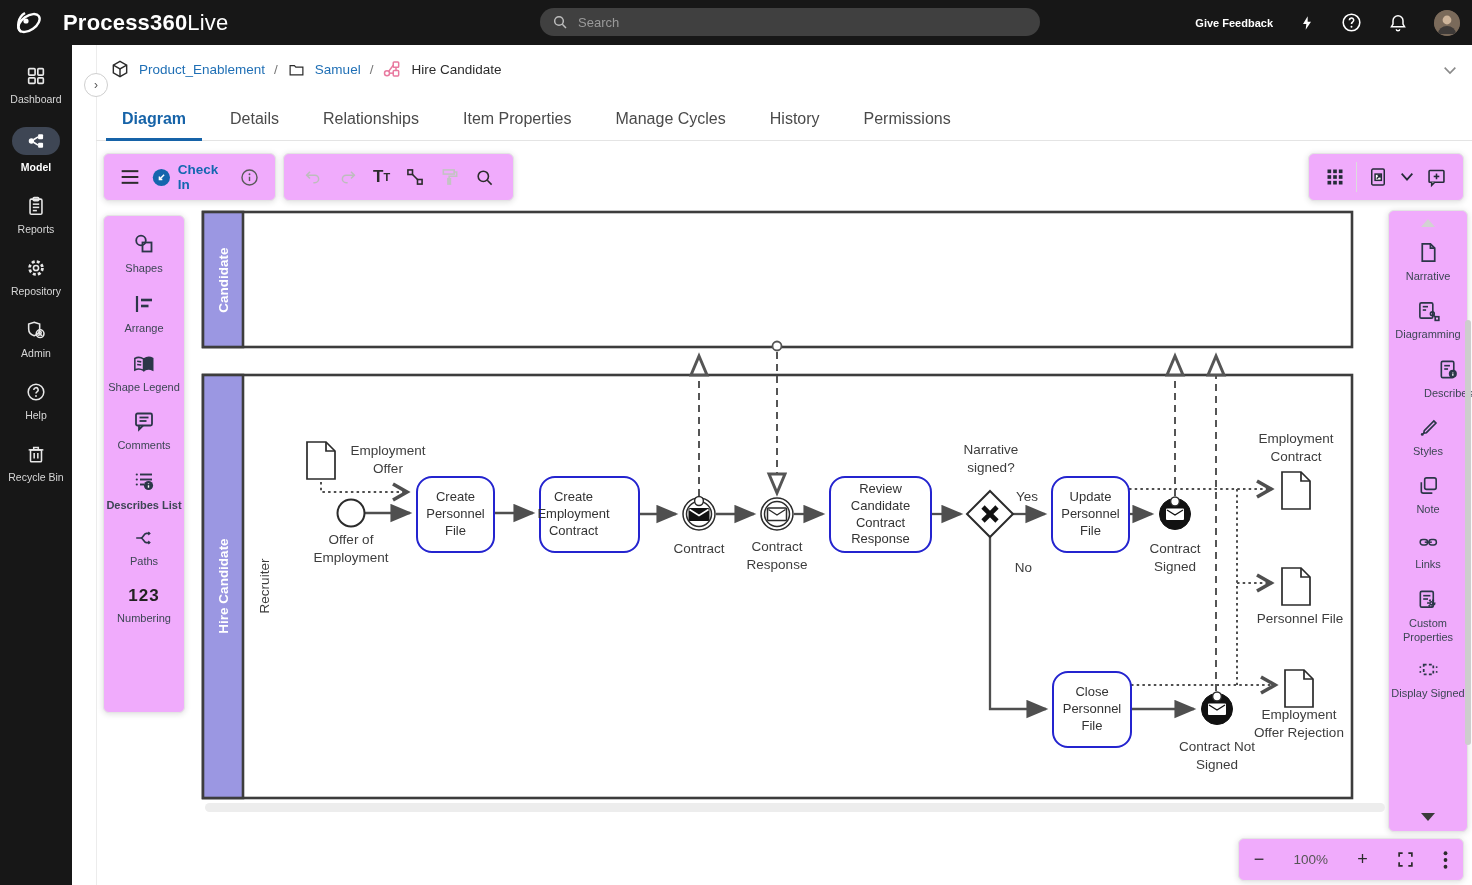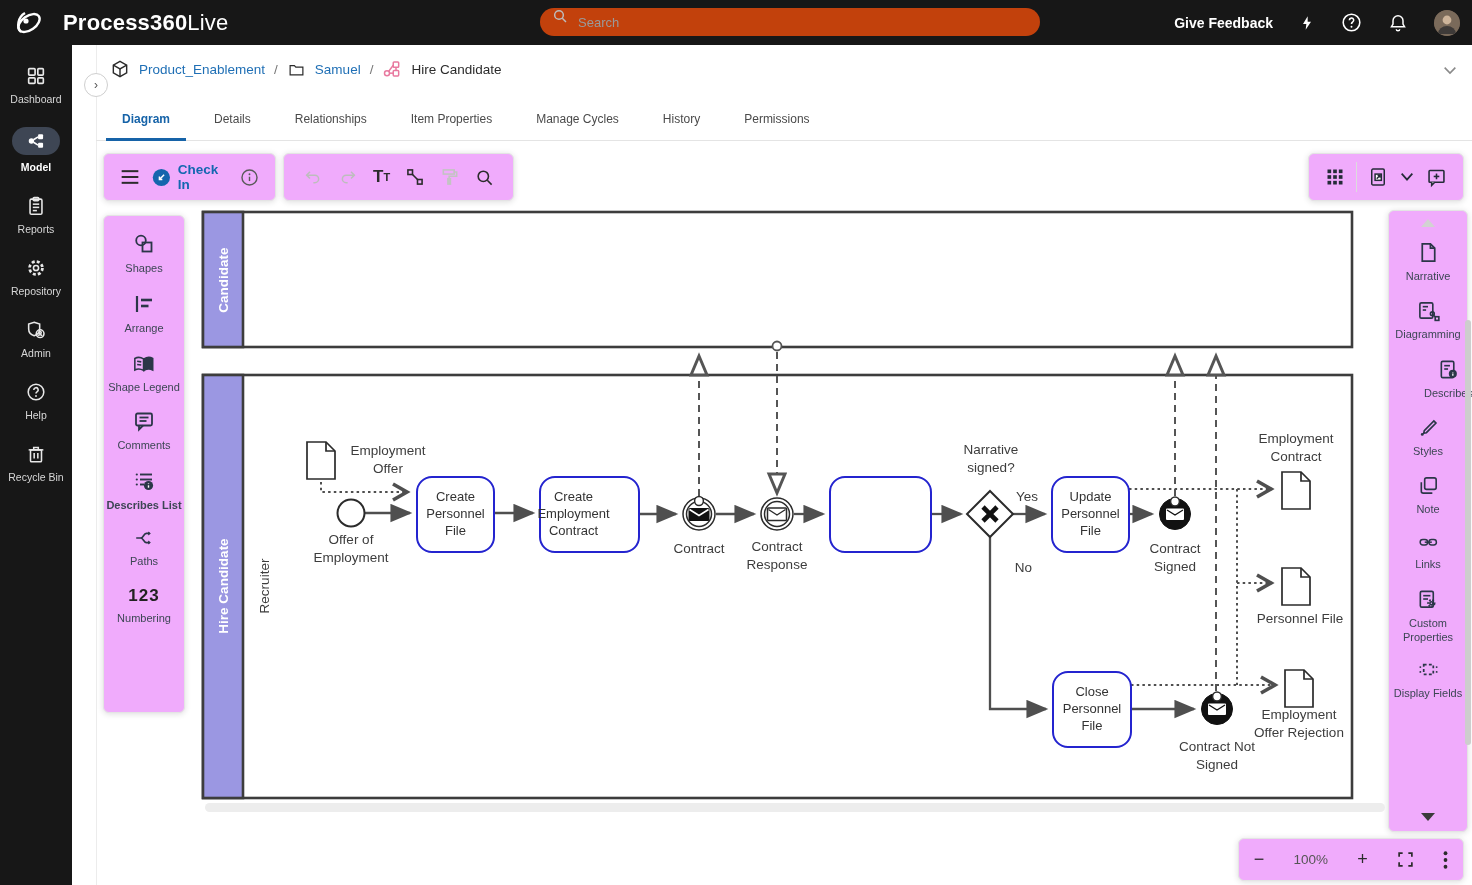--- a/index.html
+++ b/index.html
@@ -5,45 +5,45 @@
   * { box-sizing: border-box; }
   body { margin:0; font-family:"Liberation Sans", sans-serif; background:#222; }
   #app { position:relative; width:1472px; height:885px; background:#fff; overflow:hidden; }
 
   
   .topbar { position:absolute; top:0; left:0; width:1472px; height:45px; background:#171717; display:flex; align-items:center; }
   .logo-wrap { display:flex; align-items:center; gap:19px; margin-left:14px; }
   .logo-text { color:#fff; font-size:22px; letter-spacing:.2px; }
   .logo-text b { font-weight:700; }
   .logo-text span.lite { font-weight:300; }
-  .searchbox { position:absolute; left:540px; top:8px; width:500px; height:28px; background:#c2410c; border-radius:15px; display:flex; padding:0 12px; gap:8px; }
+  .searchbox { position:absolute; left:540px; top:8px; width:500px; height:28px; background:#404040; border-radius:15px; display:flex; align-items:center; padding:0 12px; gap:8px; }
   .searchbox input { background:transparent; border:none; outline:none; color:#cfcfcf; font-size:13px; width:100%; font-family:"Liberation Sans",sans-serif; }
   .searchbox input::placeholder { color:#9a9a9a; }
   .topbar-right { position:absolute; right:12px; top:0; height:45px; display:flex; align-items:center; gap:26px; }
-  .give-feedback { color:#fff; font-size:14px; font-weight:700; cursor:pointer; }
+  .give-feedback { color:#fff; font-size:11px; font-weight:700; cursor:pointer; }
   .avatar { width:26px; height:26px; border-radius:50%; background:#6e5d4f; overflow:hidden; position:relative; }
 
   
   .rail { position:absolute; left:0; top:45px; width:72px; height:840px; background:#171717; display:flex; flex-direction:column; align-items:center; padding-top:20px; }
   .rail-item { width:72px; display:flex; flex-direction:column; align-items:center; gap:6px; margin-bottom:22px; cursor:pointer; }
   .rail-item .lbl { color:#d7d7d7; font-size:10.5px; }
   .rail-item.active .pill { background:#3e4654; border-radius:15px; padding:4px 12px; }
   .rail-item.active .lbl { color:#fff; font-weight:700; }
 
   
   .main { position:absolute; left:72px; top:45px; width:1400px; height:840px; background:#fff; border-top-left-radius:12px; }
   .vline { position:absolute; left:24px; top:0; width:1px; height:840px; background:#ececec; }
   .expand-btn { position:absolute; left:12px; top:28px; width:24px; height:24px; border-radius:50%; background:#fff; border:1px solid #cfcfcf; display:flex; align-items:center; justify-content:center; cursor:pointer; color:#555; font-size:12px; }
   .breadcrumb { position:absolute; left:38px; top:14px; display:flex; align-items:center; gap:9px; font-size:13.5px; color:#333; }
   .breadcrumb a { color:#1f6fb5; text-decoration:none; cursor:pointer; }
   .crumb-sep { color:#777; }
   .bc-chevron { position:absolute; right:14px; top:20px; color:#8a8a8a; cursor:pointer; }
 
   .tabs { position:absolute; left:24px; top:52px; width:1376px; height:44px; border-bottom:1px solid #e4e4e4; display:flex; align-items:center; padding-left:16px; }
-  .tab { font-size:12px; color:#4a4a4a; padding:0 10px; margin-right:24px; height:44px; display:flex; align-items:center; cursor:pointer; position:relative; }
+  .tab { font-size:16px; color:#4a4a4a; padding:0 10px; margin-right:24px; height:44px; display:flex; align-items:center; cursor:pointer; position:relative; }
   .tab.active { color:#1663a8; font-weight:700; }
   .tab.active::after { content:""; position:absolute; left:-6px; right:-6px; bottom:0; height:3px; background:#1663a8; }
 
   .card { position:absolute; background:#f0abfc; border:1px solid #e4e4e4; border-radius:6px; box-shadow:0 1px 6px rgba(0,0,0,.14); }
   .tbtn { display:flex; align-items:center; justify-content:center; cursor:pointer; }
   .checkin-text { color:#1467b0; font-size:13.5px; font-weight:600; }
 
   
   .panel { display:flex; flex-direction:column; align-items:center; }
   .panel-item { display:flex; flex-direction:column; align-items:center; gap:5px; cursor:pointer; width:100%; }
@@ -498,21 +498,21 @@
       <div class="panel-item" style="margin-bottom:12px;">
         <svg width="23" height="23" viewBox="0 0 24 24">
             <rect x="7" y="7" width="10" height="10" fill="none" stroke="#2b3648" stroke-width="1.8" stroke-dasharray="3 2.4"></rect>
             <g fill="#2b3648">
               <circle cx="3.5" cy="9.5" r="1"></circle>
               <circle cx="3.5" cy="14.5" r="1"></circle>
               <circle cx="20.5" cy="9.5" r="1"></circle>
               <circle cx="20.5" cy="14.5" r="1"></circle>
             </g>
           </svg>
-        <span class="plbl">Display Fields</span>
+        <span class="plbl">Display Signed</span>
       </div>
       <span style="margin-top:auto; margin-bottom:10px;">
         <svg width="14" height="8" viewBox="0 0 14 8">
             <polygon points="0,0 14,0 7,8" fill="#3a3a3a"></polygon>
           </svg>
       </span>
     </div>
 
     <div class="hscroll" style="left:133px; top:758px; width:1180px;"></div>
     <div class="vscroll"></div>
@@ -651,20 +651,21 @@
 
   <div class="vlabel white" style="left:223px; top:280px;">Candidate</div>
   <div class="vlabel white" style="left:223px; top:586px;">Hire Candidate</div>
   <div class="vlabel dark" style="left:264px; top:586px;">Recruiter</div>
 
   <div class="dlabel" style="left:342px; top:442px; width:92px;">Employment Offer</div>
   <div class="dlabel" style="left:303px; top:531px; width:96px;">Offer of Employment</div>
 
   <div class="task-label" style="left:417px; top:477px; width:77px; height:75px;">Create Personnel File</div>
   <div class="task-label" style="left:524px; top:477px; width:99px; height:75px;">Create Employment Contract</div>
+  <div class="task-label" style="left:830px; top:477px; width:101px; height:75px;">Review Candidate Contract Response</div>
   <div class="task-label" style="left:1052px; top:477px; width:77px; height:75px;">Update Personnel File</div>
   <div class="task-label" style="left:1053px; top:672px; width:78px; height:75px;">Close Personnel File</div>
 
   <div class="dlabel" style="left:668px; top:540px; width:62px;">Contract</div>
   <div class="dlabel" style="left:735px; top:538px; width:84px;">Contract Response</div>
   <div class="dlabel" style="left:948px; top:441px; width:86px;">Narrative signed?</div>
   <div class="dlabel" style="left:1016px; top:488px; width:32px; text-align:left;">Yes</div>
   <div class="dlabel" style="left:1000px; top:543px; width:32px; text-align:right;margin-top:16px;">No</div>
   <div class="dlabel" style="left:1133px; top:540px; width:84px;">Contract Signed</div>
   <div class="dlabel" style="left:1165px; top:738px; width:104px;">Contract Not Signed</div>

